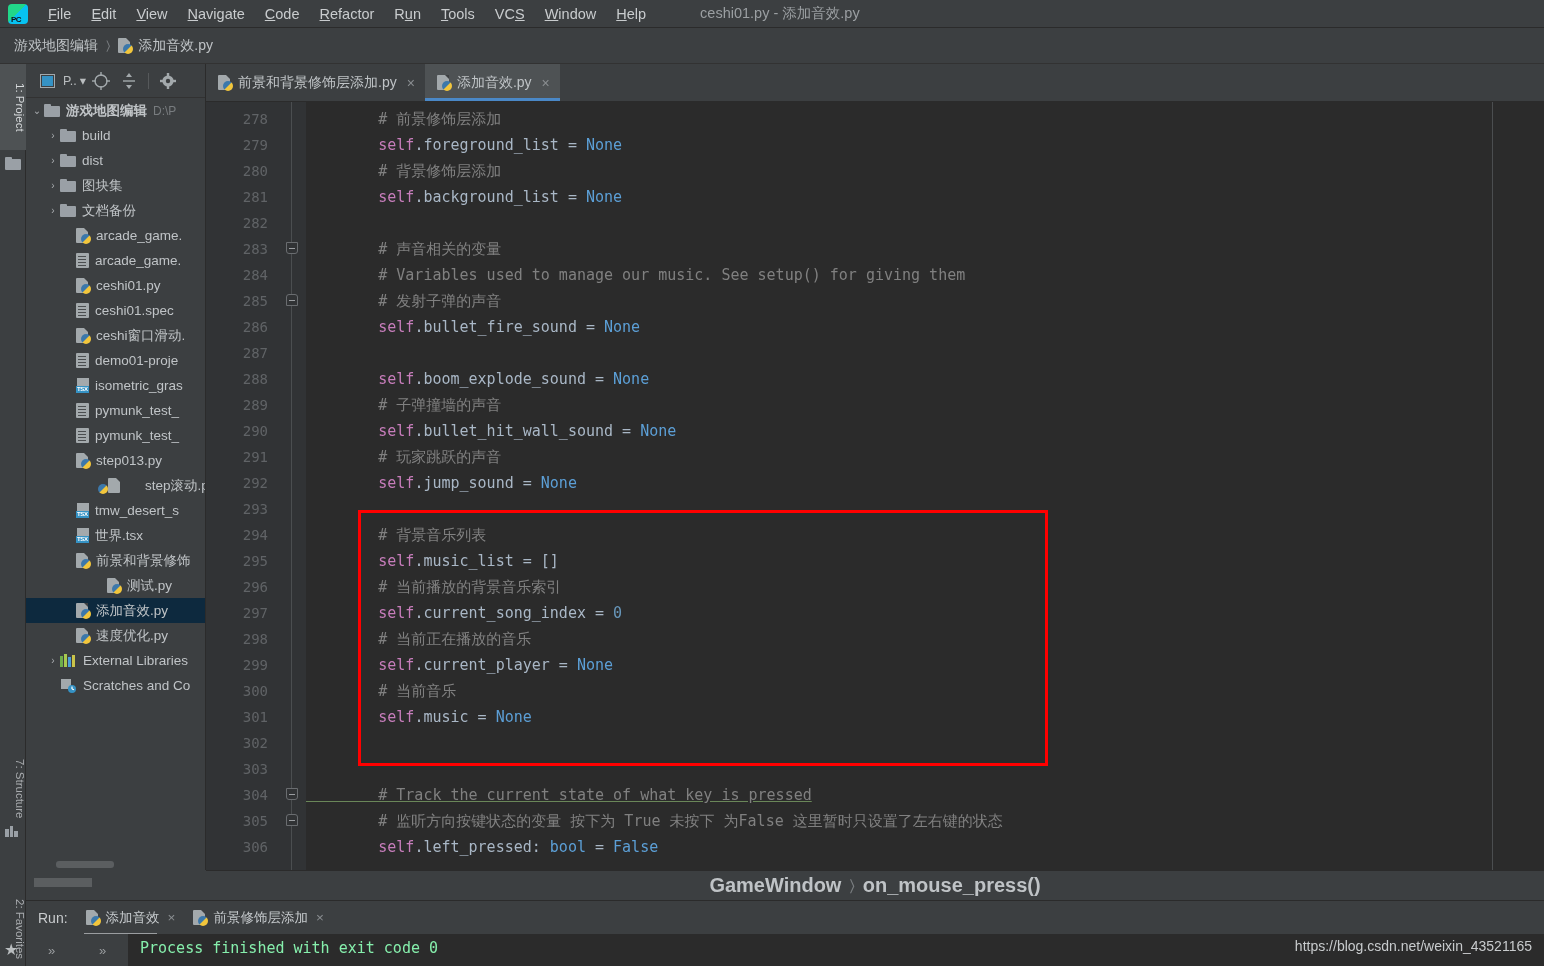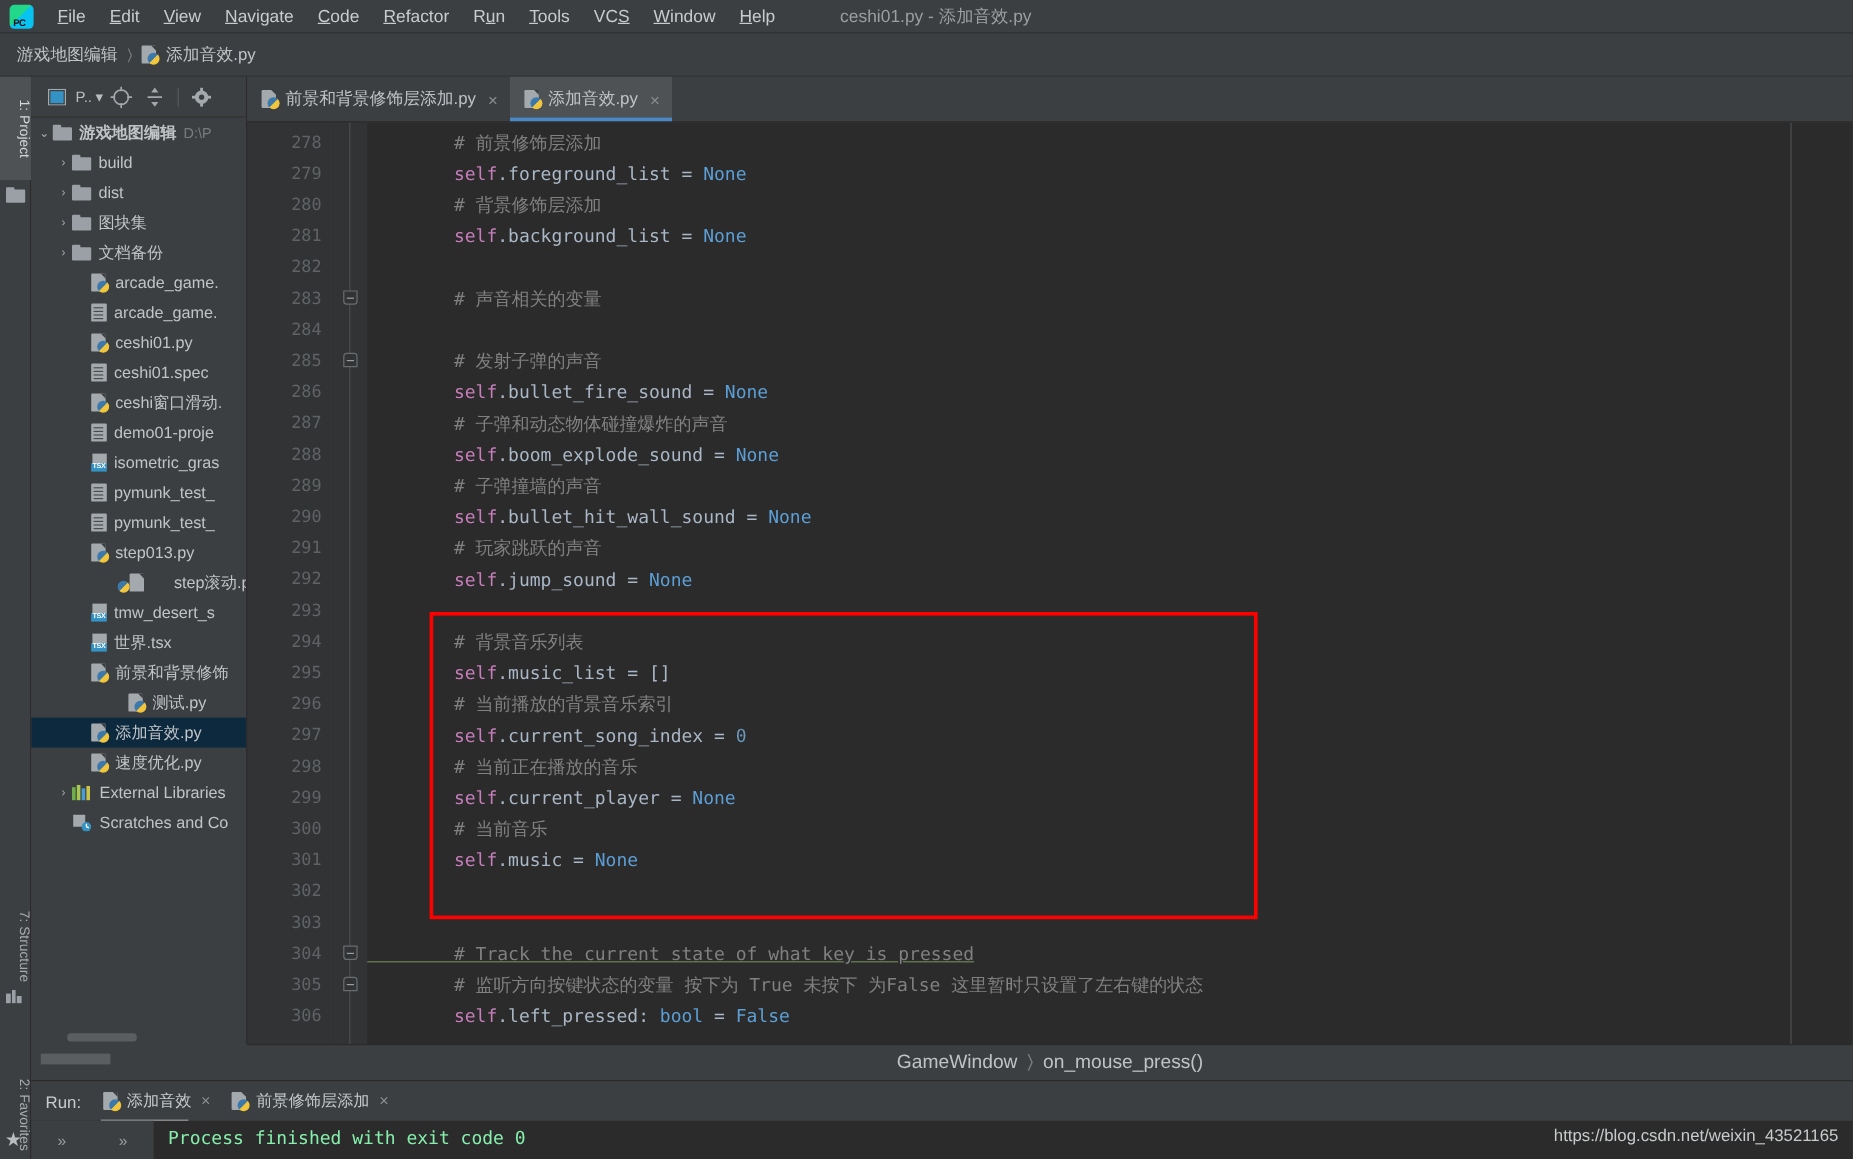--- a/index.html
+++ b/index.html
@@ -201,21 +201,21 @@
   .redbox {
     position: absolute; border: 3px solid #FF0000; pointer-events: none;
   }
 
   
   .statusbread {
     position: absolute; left: 206px; top: 870px; width: 1338px; height: 30px;
     background: #3C3F41; display: flex; align-items: center; justify-content: center;
     border-top: 1px solid #2B2B2B;
   }
-  .sb-text { font-size: 16px; color: #BFC3C6; }
+  .sb-text { font-size: 20px; color: #BFC3C6; font-weight: bold; }
   .sb-sep { color: #7A7E81; margin: 0 8px; }
   .leftstatus {
     position: absolute; left: 26px; top: 870px; width: 180px; height: 30px;
     background: #3C3F41;
   }
   .leftstatus .bar {
     position: absolute; left: 8px; top: 8px; width: 58px; height: 9px; background: #5B5E60;
   }
 
   
@@ -572,23 +572,23 @@
         <div class="foldmark open" style="top: 686px;"></div>
         <div class="foldmark close" style="top: 712px;"></div>
       </div>
     <div class="codearea" id="codearea">
         <div class="cline" style="top: 4px;"><span class="k-cmt">        # 前景修饰层添加</span></div>
         <div class="cline" style="top: 30px;"><span class="k-plain">        </span><span class="k-self">self</span><span class="k-plain">.foreground_list = </span><span class="k-const">None</span></div>
         <div class="cline" style="top: 56px;"><span class="k-cmt">        # 背景修饰层添加</span></div>
         <div class="cline" style="top: 82px;"><span class="k-plain">        </span><span class="k-self">self</span><span class="k-plain">.background_list = </span><span class="k-const">None</span></div>
         <div class="cline" style="top: 108px;"></div>
         <div class="cline" style="top: 134px;"><span class="k-cmt">        # 声音相关的变量</span></div>
+        <div class="cline" style="top: 160px;"><span class="k-cmt">        # Variables used to manage our music. See setup() for giving them</span></div>
         <div class="cline" style="top: 186px;"><span class="k-cmt">        # 发射子弹的声音</span></div>
         <div class="cline" style="top: 212px;"><span class="k-plain">        </span><span class="k-self">self</span><span class="k-plain">.bullet_fire_sound = </span><span class="k-const">None</span></div>
-        <div class="cline" style="top: 238px;"><span class="k-cmt">        # 子弹和动态物体碰撞爆炸的声音</span></div>
         <div class="cline" style="top: 264px;"><span class="k-plain">        </span><span class="k-self">self</span><span class="k-plain">.boom_explode_sound = </span><span class="k-const">None</span></div>
         <div class="cline" style="top: 290px;"><span class="k-cmt">        # 子弹撞墙的声音</span></div>
         <div class="cline" style="top: 316px;"><span class="k-plain">        </span><span class="k-self">self</span><span class="k-plain">.bullet_hit_wall_sound = </span><span class="k-const">None</span></div>
         <div class="cline" style="top: 342px;"><span class="k-cmt">        # 玩家跳跃的声音</span></div>
         <div class="cline" style="top: 368px;"><span class="k-plain">        </span><span class="k-self">self</span><span class="k-plain">.jump_sound = </span><span class="k-const">None</span></div>
         <div class="cline" style="top: 394px;"></div>
         <div class="cline" style="top: 420px;"><span class="k-cmt">        # 背景音乐列表</span></div>
         <div class="cline" style="top: 472px;"><span class="k-cmt">        # 当前播放的背景音乐索引</span></div>
         <div class="cline" style="top: 446px;"><span class="k-plain">        </span><span class="k-self">self</span><span class="k-plain">.music_list = []</span></div>
         <div class="cline" style="top: 498px;"><span class="k-plain">        </span><span class="k-self">self</span><span class="k-plain">.current_song_index = </span><span class="k-num">0</span></div>

